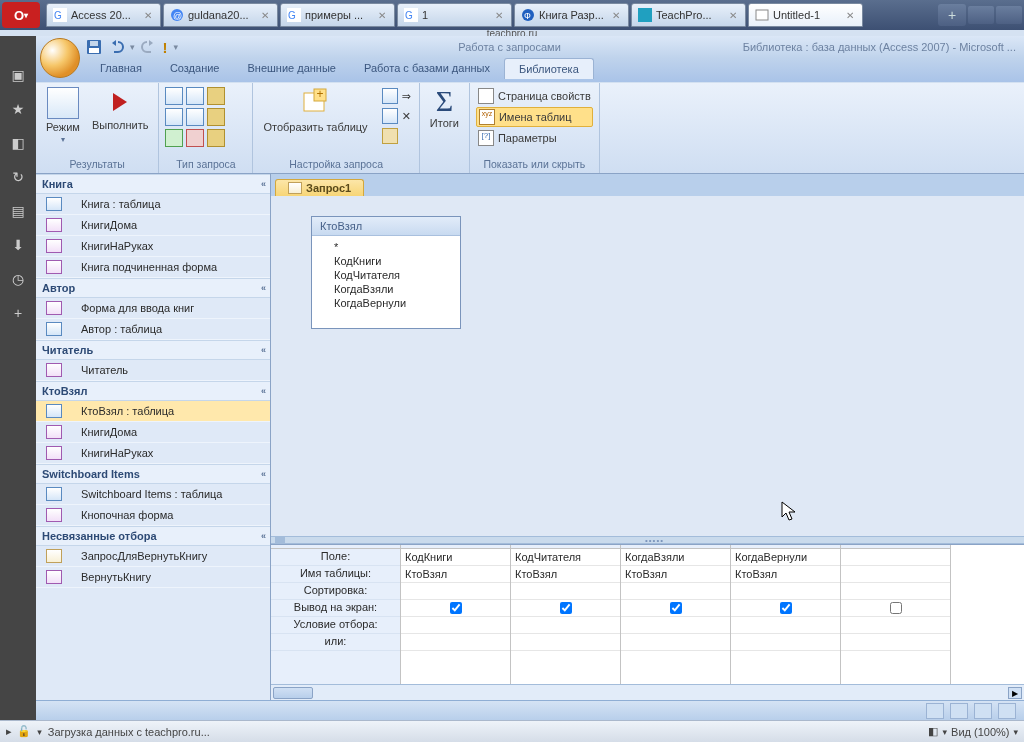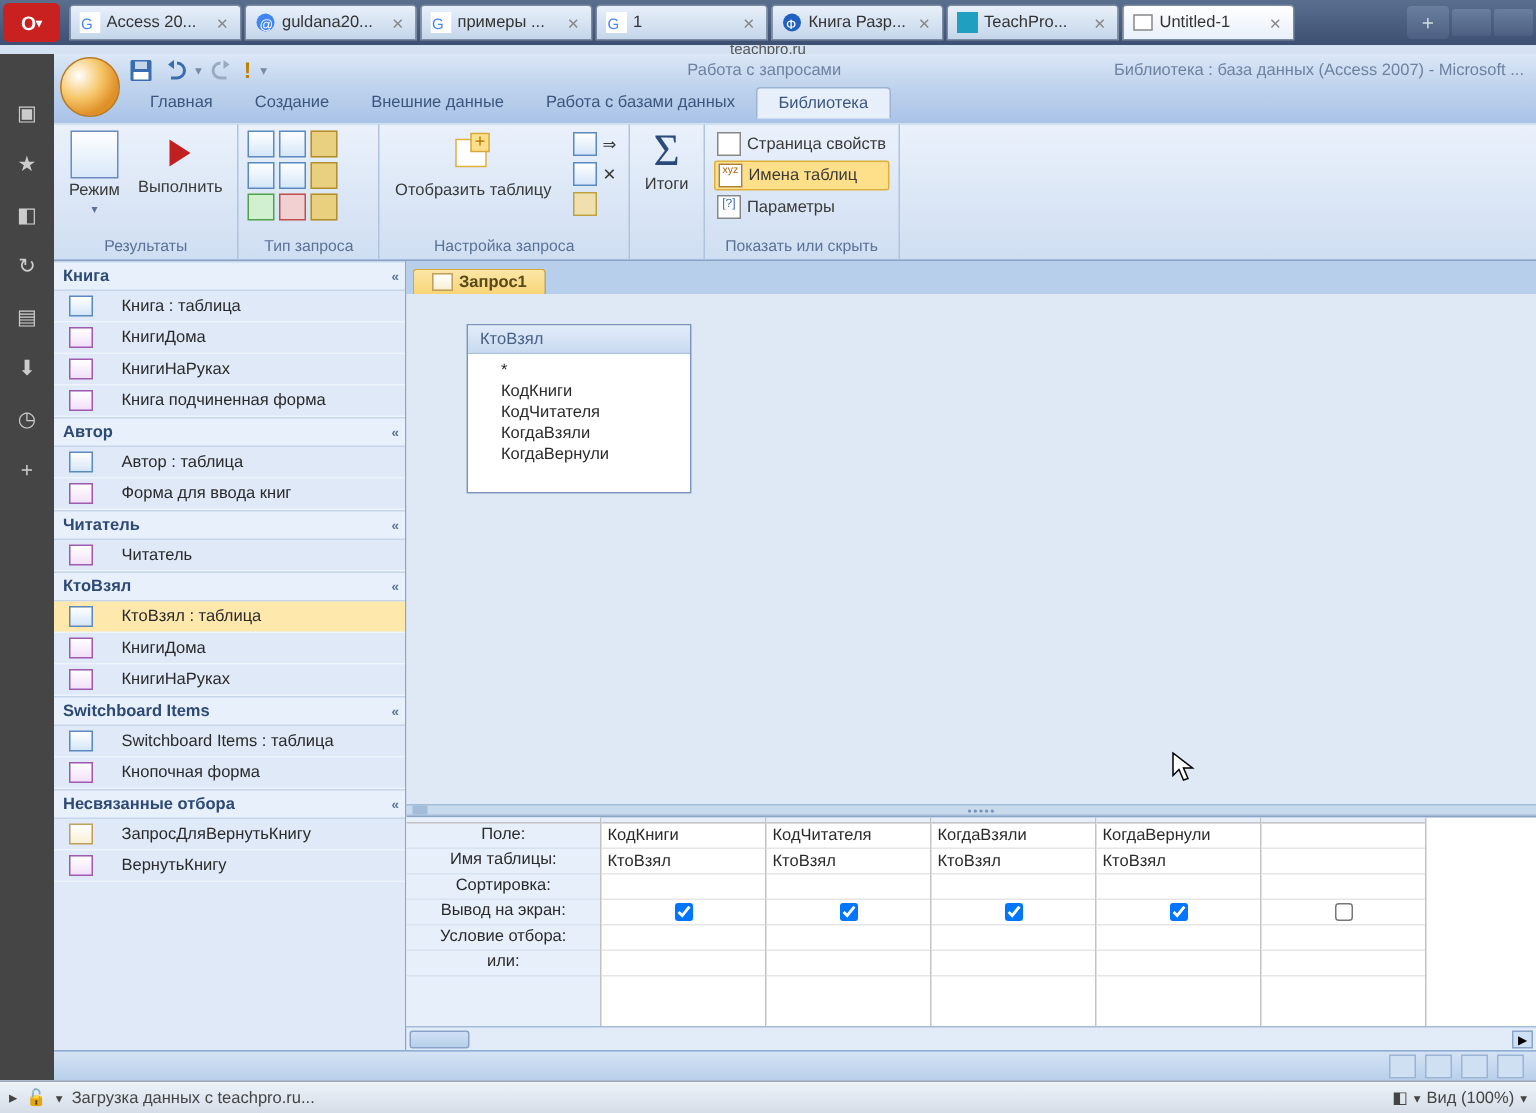--- a/index.html
+++ b/index.html
@@ -370,26 +370,26 @@
           </div>
           <div class="nav-item">
             <div class="ico ic-frm"></div>
             <span>Книга подчиненная форма</span>
           </div>
           <div class="nav-group">
             <span>Автор</span>
             <span class="chev">«</span>
           </div>
           <div class="nav-item">
+            <div class="ico ic-frm"></div>
+            <span>Форма для ввода книг</span>
+          </div>
+          <div class="nav-item">
             <div class="ico ic-tbl"></div>
             <span>Автор : таблица</span>
-          </div>
-          <div class="nav-item">
-            <div class="ico ic-frm"></div>
-            <span>Форма для ввода книг</span>
           </div>
           <div class="nav-group">
             <span>Читатель</span>
             <span class="chev">«</span>
           </div>
           <div class="nav-item">
             <div class="ico ic-frm"></div>
             <span>Читатель</span>
           </div>
           <div class="nav-group">

